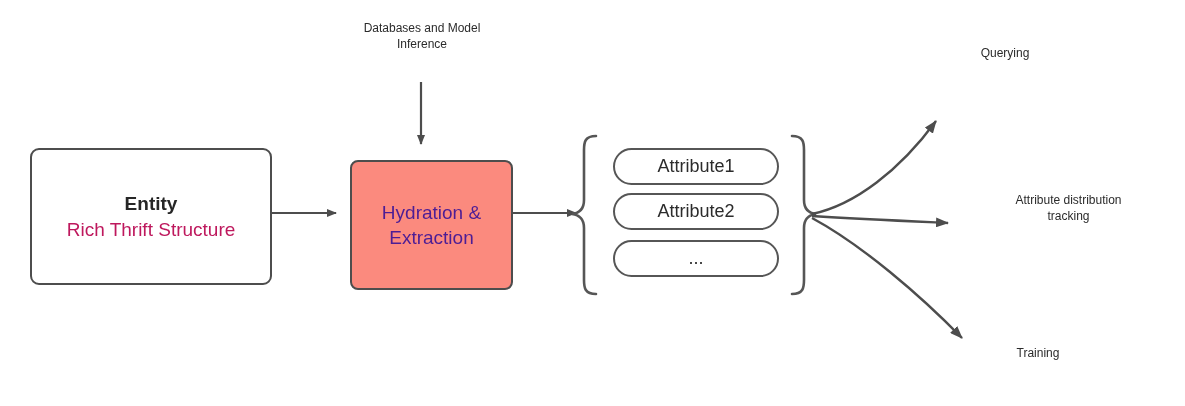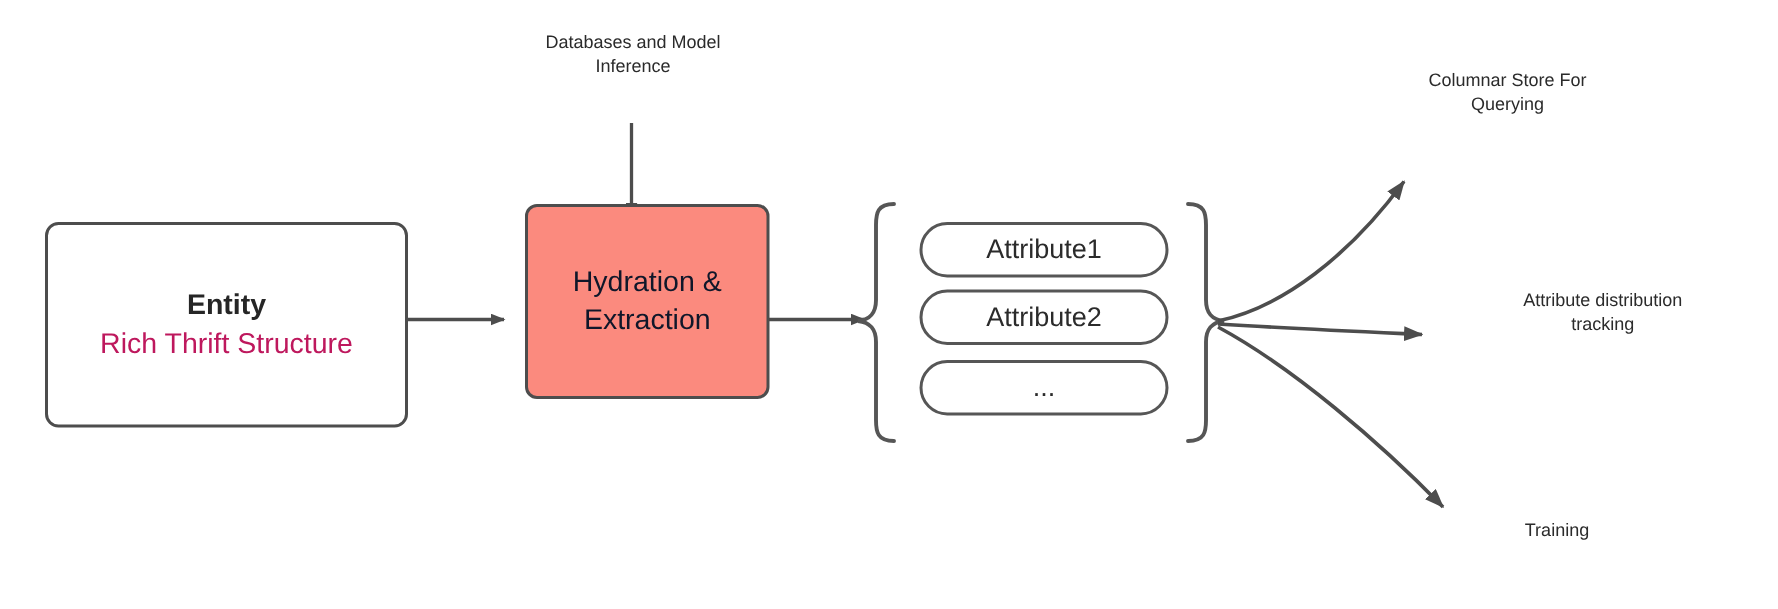--- a/index.html
+++ b/index.html
@@ -54,28 +54,28 @@
     font-weight: bold;
     font-size: 19px;
     color: #262626;
   }
   .entity-sub {
     font-size: 19px;
     color: #be185d;
   }
   .process-box {
     left: 340px;
-    top: 136px;
+    top: 160px;
     width: 163px;
     height: 130px;
     background: #fb8a7e;
     border: 2.2px solid #4d4d4d;
     border-radius: 8px;
     font-size: 19px;
-    color: #0f172a;
+    color: #4c1d95;
   }
   .pill {
     position: absolute;
     box-sizing: border-box;
     left: 613px;
     width: 166px;
     height: 37px;
     background: #ffffff;
     border: 2.2px solid #565656;
     border-radius: 19px;
@@ -169,21 +169,20 @@
   <div class="pill pill-3">
     <span>...</span>
   </div>
 
   <div class="free-label label-top">
     <div>Databases and Model</div>
     <div>Inference</div>
   </div>
 
   <div class="free-label label-columnar">
-    <div>Columnar Store For</div>
     <div>Querying</div>
   </div>
 
   <div class="free-label label-attrdist">
     <div>Attribute distribution</div>
     <div>tracking</div>
   </div>
 
   <div class="free-label label-dataframe">
     <div>Training</div>

